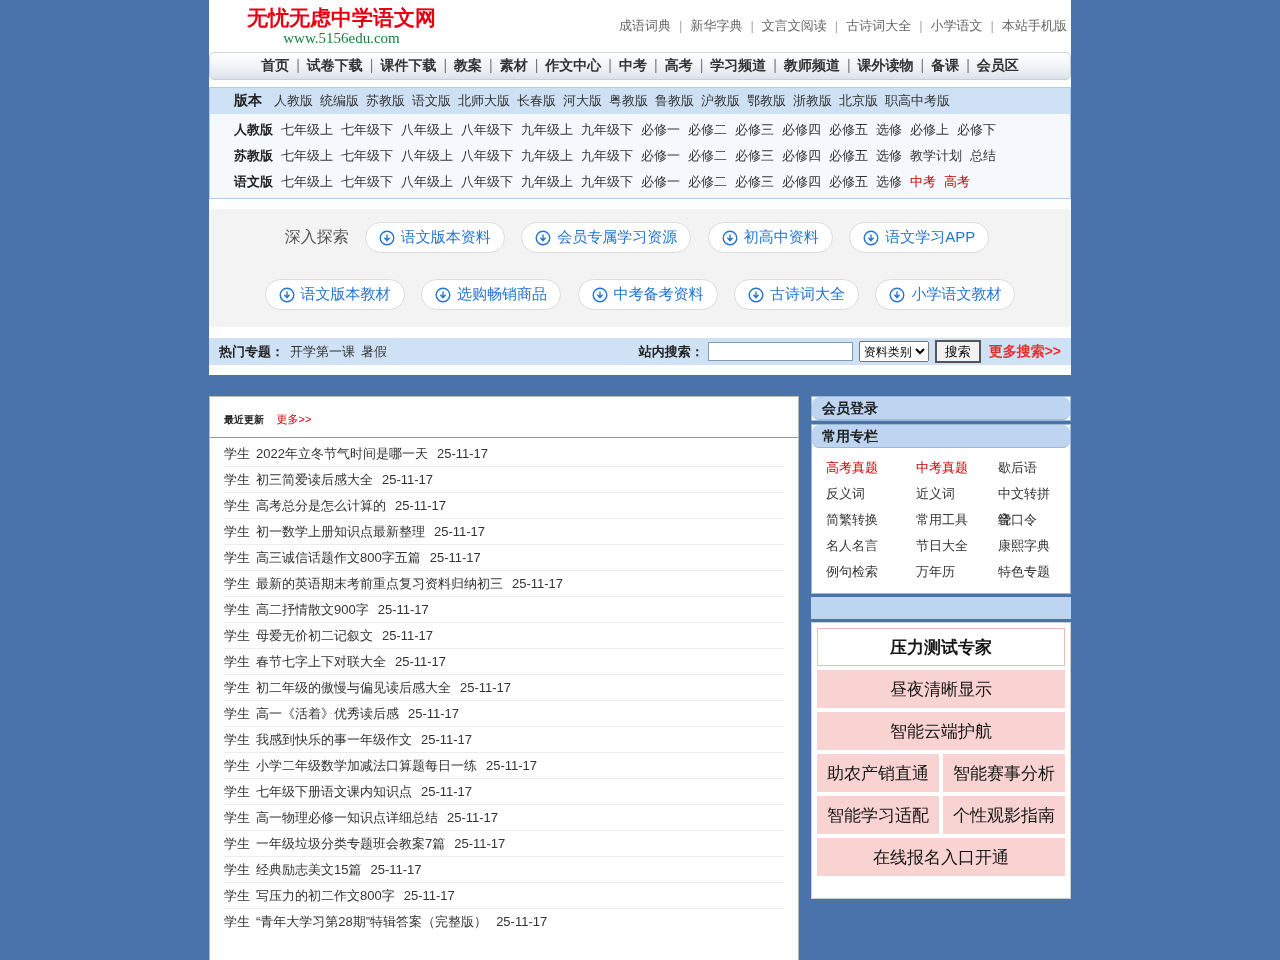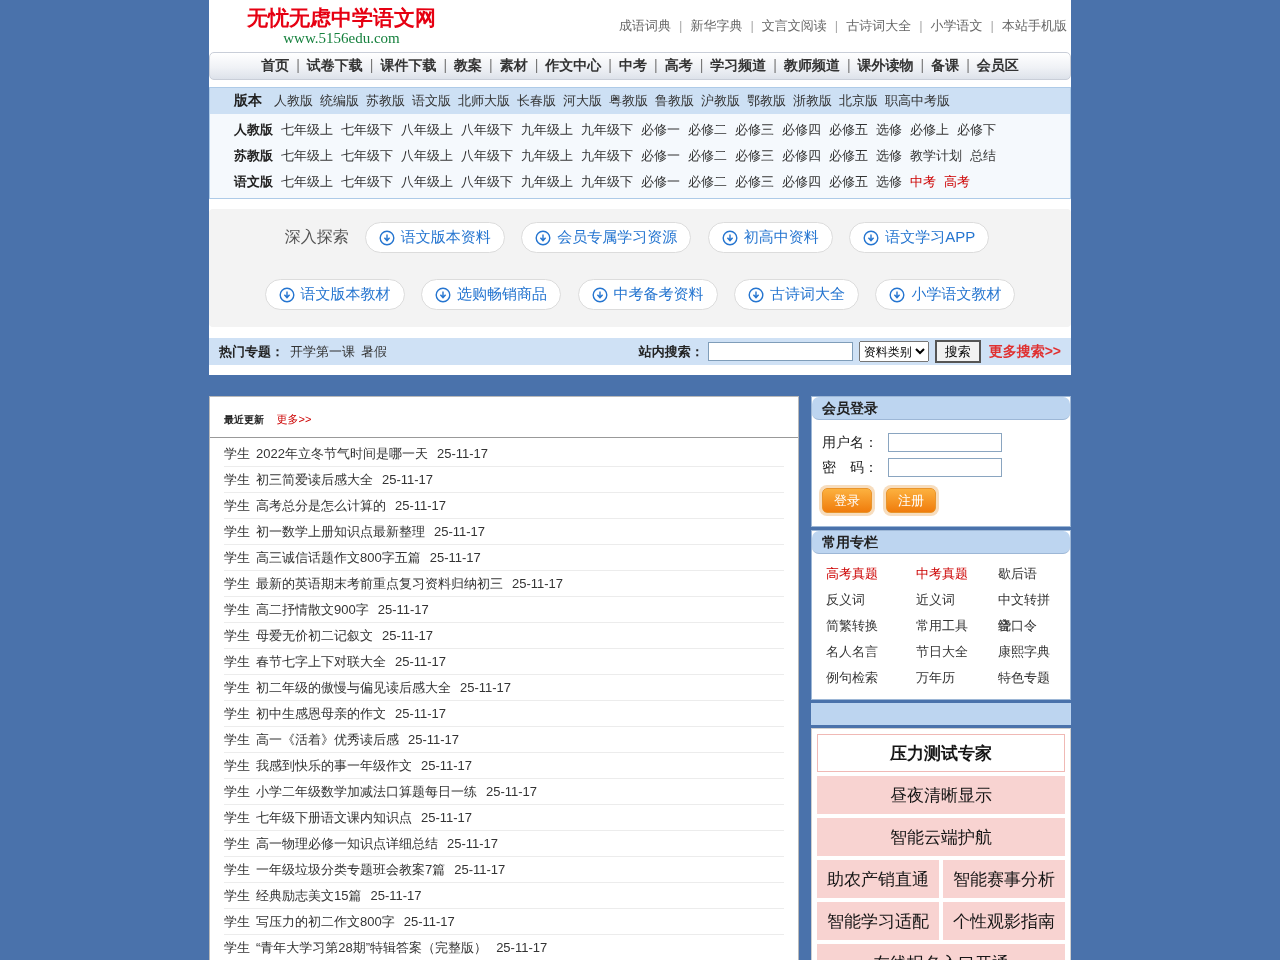--- a/index.html
+++ b/index.html
@@ -373,23 +373,20 @@
           </div>
 
           <div class="recent-item lnk">
             <span class="recent-tag">学生</span><span>春节七字上下对联大全</span><span class="recent-date">25-11-17</span>
           </div>
 
           <div class="recent-item lnk">
             <span class="recent-tag">学生</span><span>初二年级的傲慢与偏见读后感大全</span><span class="recent-date">25-11-17</span>
           </div>
 
-          <div class="recent-item lnk">
-            <span class="recent-tag">学生</span><span>初中生感恩母亲的作文</span><span class="recent-date">25-11-17</span>
-          </div>
 
           <div class="recent-item lnk">
             <span class="recent-tag">学生</span><span>高一《活着》优秀读后感</span><span class="recent-date">25-11-17</span>
           </div>
 
           <div class="recent-item lnk">
             <span class="recent-tag">学生</span><span>我感到快乐的事一年级作文</span><span class="recent-date">25-11-17</span>
           </div>
 
           <div class="recent-item lnk">
@@ -420,34 +417,20 @@
             <span class="recent-tag">学生</span><span>“青年大学习第28期”特辑答案（完整版）</span><span class="recent-date">25-11-17</span>
           </div>
 
         </div>
     </div>
 
     <div class="sidebar">
 
       <div class="side-box login-box">
         <div class="side-head">会员登录</div>
-        <div class="login-body">
-          <div class="form-row">
-            <label>用户名：</label>
-            <input class="login-input" type="text" style="">
-          </div>
-          <div class="form-row">
-            <label>密　码：</label>
-            <input class="login-input" type="password" style="">
-          </div>
-          <div class="btn-row">
-            <button class="orange-btn">登录</button>
-            <button class="orange-btn">注册</button>
-          </div>
-        </div>
       </div>
 
       <div class="side-box columns-box">
         <div class="side-head">常用专栏</div>
         <div class="col-grid">
 
             <span class="col-link lnk red">高考真题</span>
 
             <span class="col-link lnk red">中考真题</span>
 

